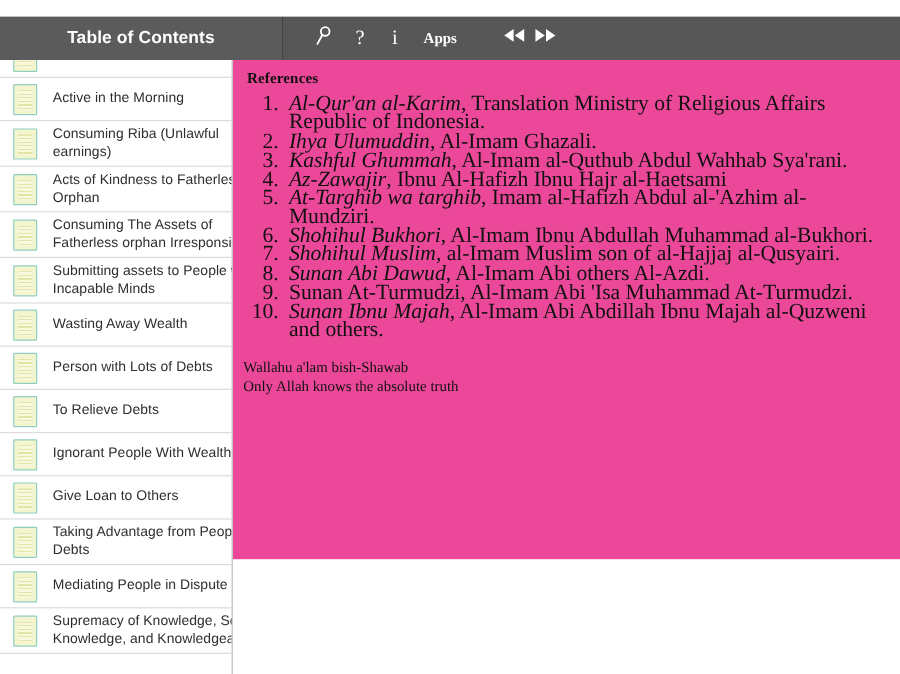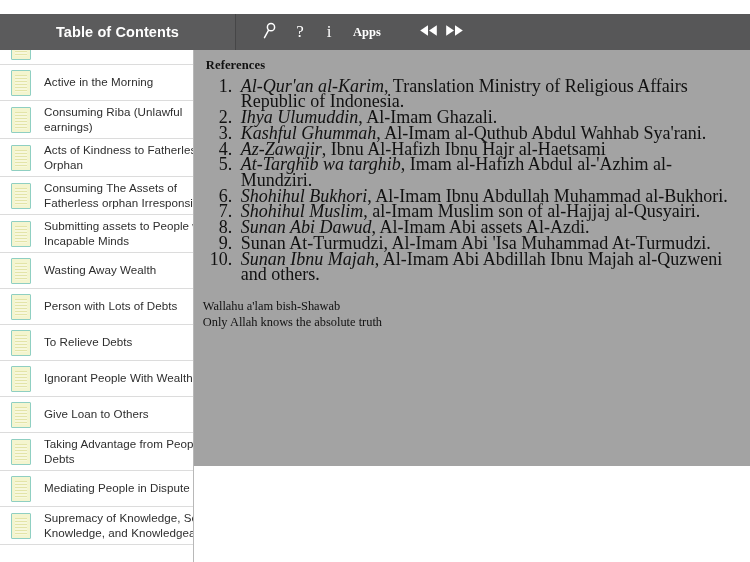--- a/index.html
+++ b/index.html
@@ -178,21 +178,21 @@
     line-height: 14.5px;
     color: #2e2e2e;
     letter-spacing: 0.05px;
     padding: 4px 0;
   }
 
   
   .main {
     flex: 1 1 auto;
     height: 416px;
-    background: #a3a3a3;
+    background: #ec4899;
     overflow: hidden;
     padding: 8px 12px 0 7px;
     font-family: "Liberation Serif", serif;
     color: #111111;
   }
   .doc-heading {
     font-size: 12.6px;
     font-weight: bold;
     margin: 0 0 6px 5px;
     letter-spacing: 0.1px;
@@ -371,21 +371,21 @@
       <div class="doc-heading">References</div>
 
       <ol class="ref-list" id="ref-list">
           <li><span class="ref-title">Al-Qur'an al-Karim</span><span>, Translation Ministry of Religious Affairs Republic of Indonesia.</span></li>
           <li><span class="ref-title">Ihya Ulumuddin</span><span>, Al-Imam Ghazali.</span></li>
           <li><span class="ref-title">Kashful Ghummah</span><span>, Al-Imam al-Quthub Abdul Wahhab Sya'rani.</span></li>
           <li><span class="ref-title">Az-Zawajir</span><span>, Ibnu Al-Hafizh Ibnu Hajr al-Haetsami</span></li>
           <li><span class="ref-title">At-Targhib wa targhib</span><span>, Imam al-Hafizh Abdul al-'Azhim al-Mundziri.</span></li>
           <li><span class="ref-title">Shohihul Bukhori</span><span>, Al-Imam Ibnu Abdullah Muhammad al-Bukhori.</span></li>
           <li><span class="ref-title">Shohihul Muslim</span><span>, al-Imam Muslim son of al-Hajjaj al-Qusyairi.</span></li>
-          <li><span class="ref-title">Sunan Abi Dawud</span><span>, Al-Imam Abi assets Al-Azdi.</span></li>
+          <li><span class="ref-title">Sunan Abi Dawud</span><span>, Al-Imam Abi others Al-Azdi.</span></li>
           <li><span class="ref-title upright">Sunan At-Turmudzi</span><span>, Al-Imam Abi 'Isa Muhammad At-Turmudzi.</span></li>
           <li><span class="ref-title">Sunan Ibnu Majah</span><span>, Al-Imam Abi Abdillah Ibnu Majah al-Quzweni and others.</span></li>
         </ol>
 
       <div class="closing">
         <p>Wallahu a'lam bish-Shawab</p>
         <p>Only Allah knows the absolute truth</p>
       </div>
     </div>
 

